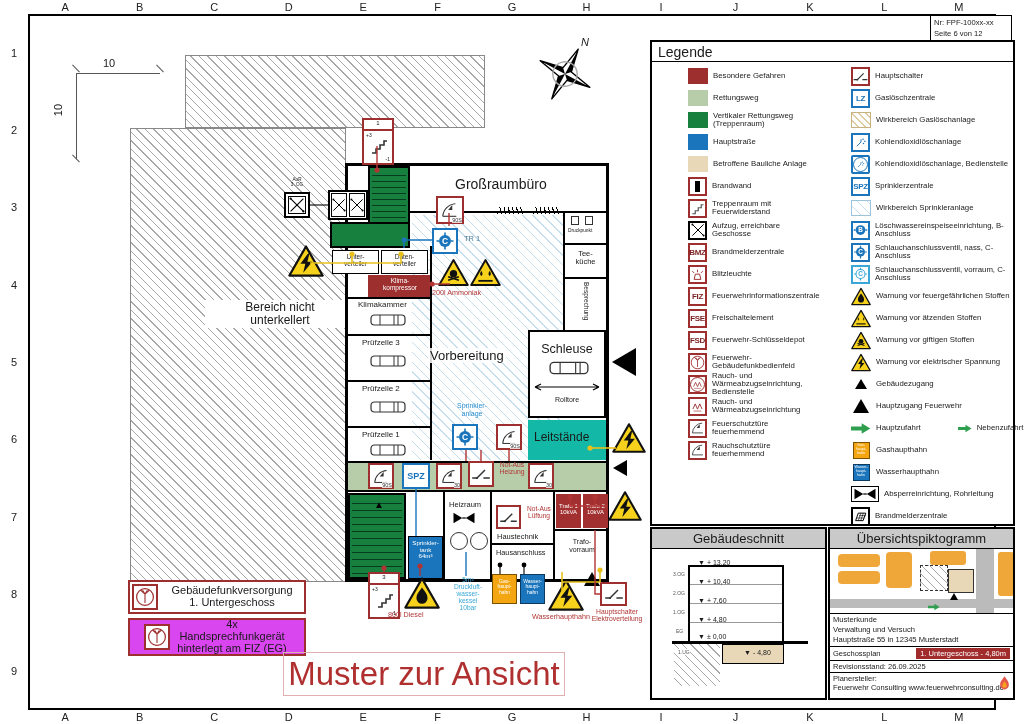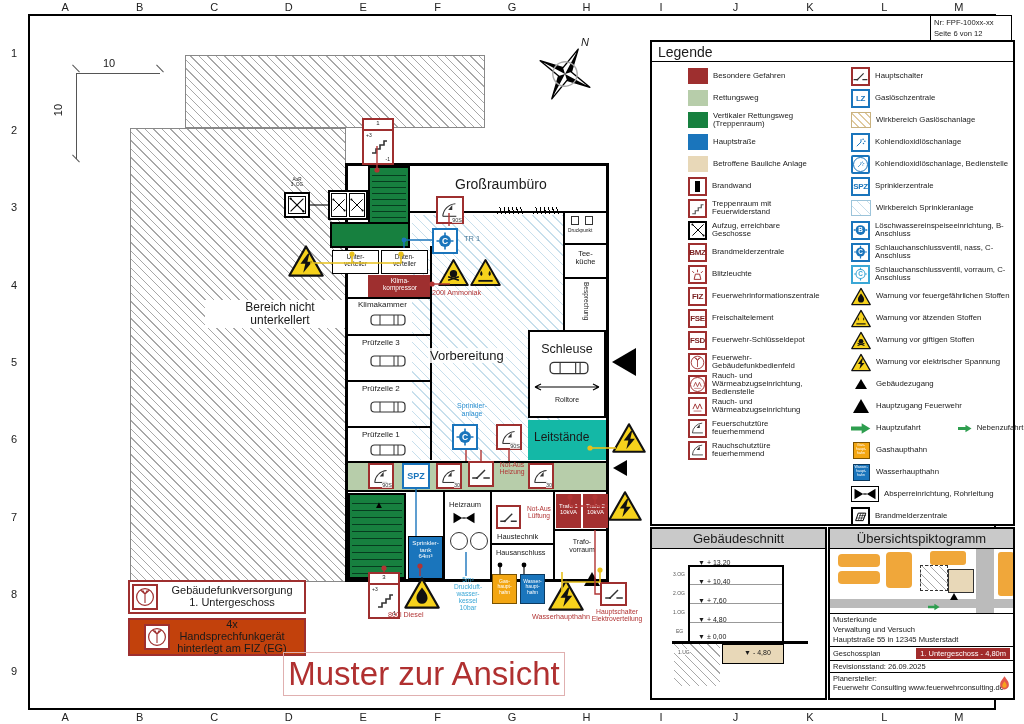--- a/index.html
+++ b/index.html
@@ -497,21 +497,21 @@
 
   <div class="abs" style="left:128px;top:580px;width:178px;height:34px;border:2px solid #9e2f2f;background:#fff;display:flex;align-items:center;gap:4px;padding:2px">
     <span class="pic" style="position:static;width:26px;height:26px;flex:none">
         <svg width="20" height="20" style="color:#9e2f2f">
           <use href="#sym-antenna"></use>
         </svg>
       </span>
     <span class="pre ctr" style="font-size:11px;flex:1">Gebäudefunkversorgung
 1. Untergeschoss</span>
   </div>
-  <div class="abs" style="left:128px;top:618px;width:178px;height:38px;border:2px solid #9e2f2f;background:#c2410c;display:flex;align-items:center;gap:4px;padding:14px">
+  <div class="abs" style="left:128px;top:618px;width:178px;height:38px;border:2px solid #9e2f2f;background:#d946ef;display:flex;align-items:center;gap:4px;padding:14px">
     <span class="pic" style="position:static;width:26px;height:26px;flex:none">
         <svg width="20" height="20" style="color:#9e2f2f">
           <use href="#sym-antenna"></use>
         </svg>
       </span>
     <span class="pre ctr" style="font-size:11px;flex:1">4x Handsprechfunkgerät
 hinterlegt am FIZ (EG)</span>
   </div>
 
   <div class="abs ctr" style="left:283px;top:652px;width:282px;height:44px;border:1px solid #e0b0b0;color:#b03030;font-size:33px;line-height:42px">Muster zur Ansicht</div>

